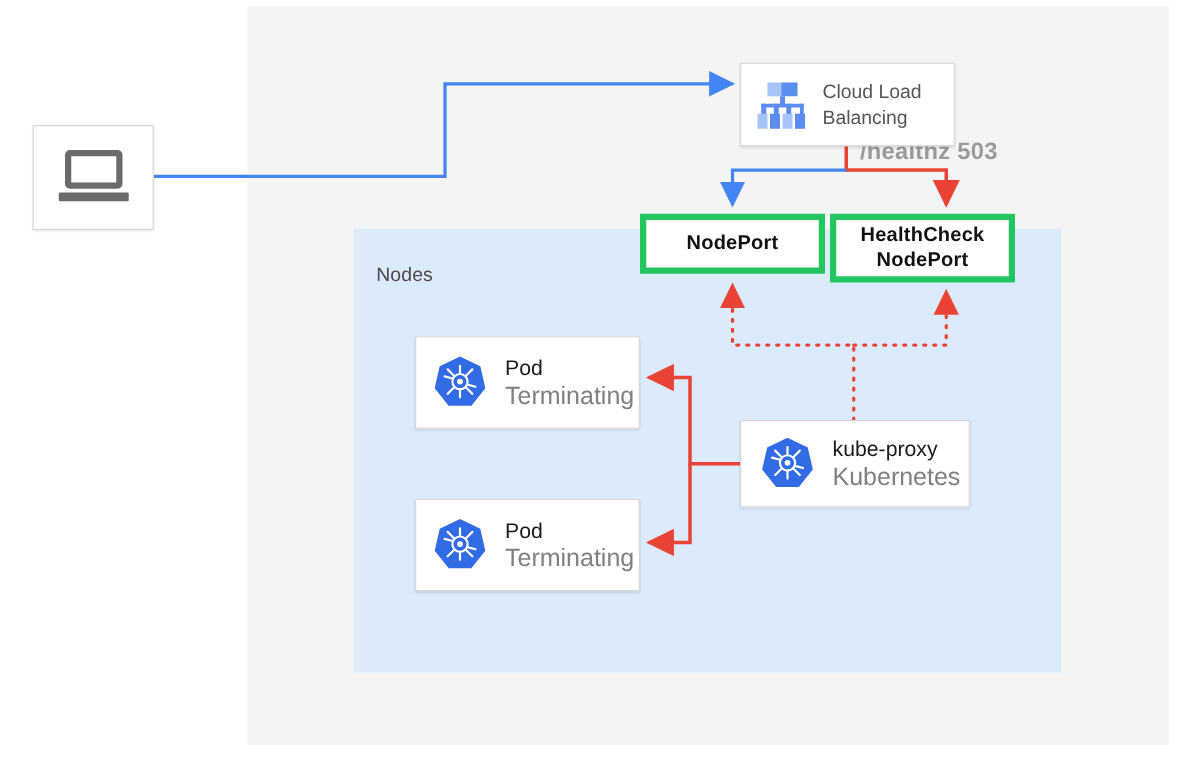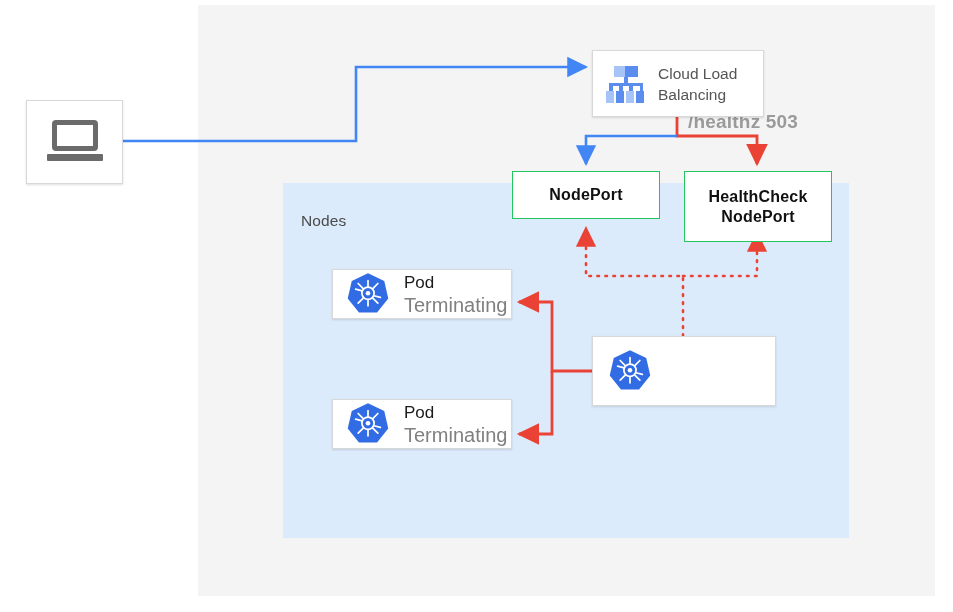--- a/index.html
+++ b/index.html
@@ -50,21 +50,21 @@
     position: absolute;
     background: #ffffff;
     border: 1px solid #d8d8d8;
     box-sizing: border-box;
     box-shadow: 0 1px 2px rgba(0,0,0,0.13);
     display: flex;
     align-items: center;
   }
   .card.plain {
     box-shadow: none;
-    border: 1px solid #22c55e;
+    border: 5px solid #22c55e;
     justify-content: center;
     text-align: center;
   }
 
   
   .laptop-card {
     left: 26px; top: 100px; width: 97px; height: 84px;
     justify-content: center;
   }
   .laptop-icon { width: 56px; height: 44px; position: relative; }
@@ -89,33 +89,33 @@
     font-size: 15.5px;
     color: #555555;
     line-height: 21px;
     white-space: pre-line;
   }
   .lb-icon { width: 42px; height: 42px; position: relative; flex: 0 0 42px; }
   .lb-icon i { position: absolute; display: block; }
 
   
   .nodeport-card { left: 512px; top: 171px; width: 148px; height: 48px; }
-  .hcnodeport-card { left: 684px; top: 171px; width: 148px; height: 71px; }
+  .hcnodeport-card { left: 664px; top: 171px; width: 148px; height: 55px; }
   .np-label {
     width: 100%;
     font-size: 16px;
     font-weight: bold;
     color: #111111;
     letter-spacing: .2px;
     line-height: 20px;
     white-space: pre-line;
   }
 
   
-  .pod-card { left: 332px; width: 180px; height: 50px; padding-left: 12px; align-items: center; }
+  .pod-card { left: 332px; width: 180px; height: 74px; padding-left: 12px; align-items: center; }
   .pod-1 { top: 269px; }
   .pod-2 { top: 399px; }
   .kube-proxy-card { left: 592px; top: 336px; width: 184px; height: 70px; padding-left: 14px; }
 
   .k8s-icon { width: 46px; height: 46px; flex: 0 0 46px; }
   .node-text { margin-left: 13px; }
   .node-title {
     font-size: 17px; color: #1a1a1a; line-height: 22px;
   }
   .node-sub {
@@ -276,15 +276,19 @@
           <line x1="14.8" y1="25.2" x2="23.8" y2="27.6"></line>
           <line x1="40.2" y1="34.4" x2="49.2" y2="36.8"></line>
           <line x1="18.3" y1="44.6" x2="25.3" y2="37.6"></line>
           <line x1="38.7" y1="24.4" x2="45.7" y2="17.4"></line>
           <line x1="45.7" y1="44.6" x2="38.7" y2="37.6"></line>
           <line x1="25.3" y1="24.4" x2="18.3" y2="17.4"></line>
         </g>
         <circle cx="32" cy="31" r="3.2" fill="#ffffff"></circle>
       </svg>
     </span>
+    <div class="node-text">
+      <div class="node-title">kube-proxy</div>
+      <div class="node-sub">Kubernetes</div>
+    </div>
   </div>
 
 </div>
 
 </body></html>

